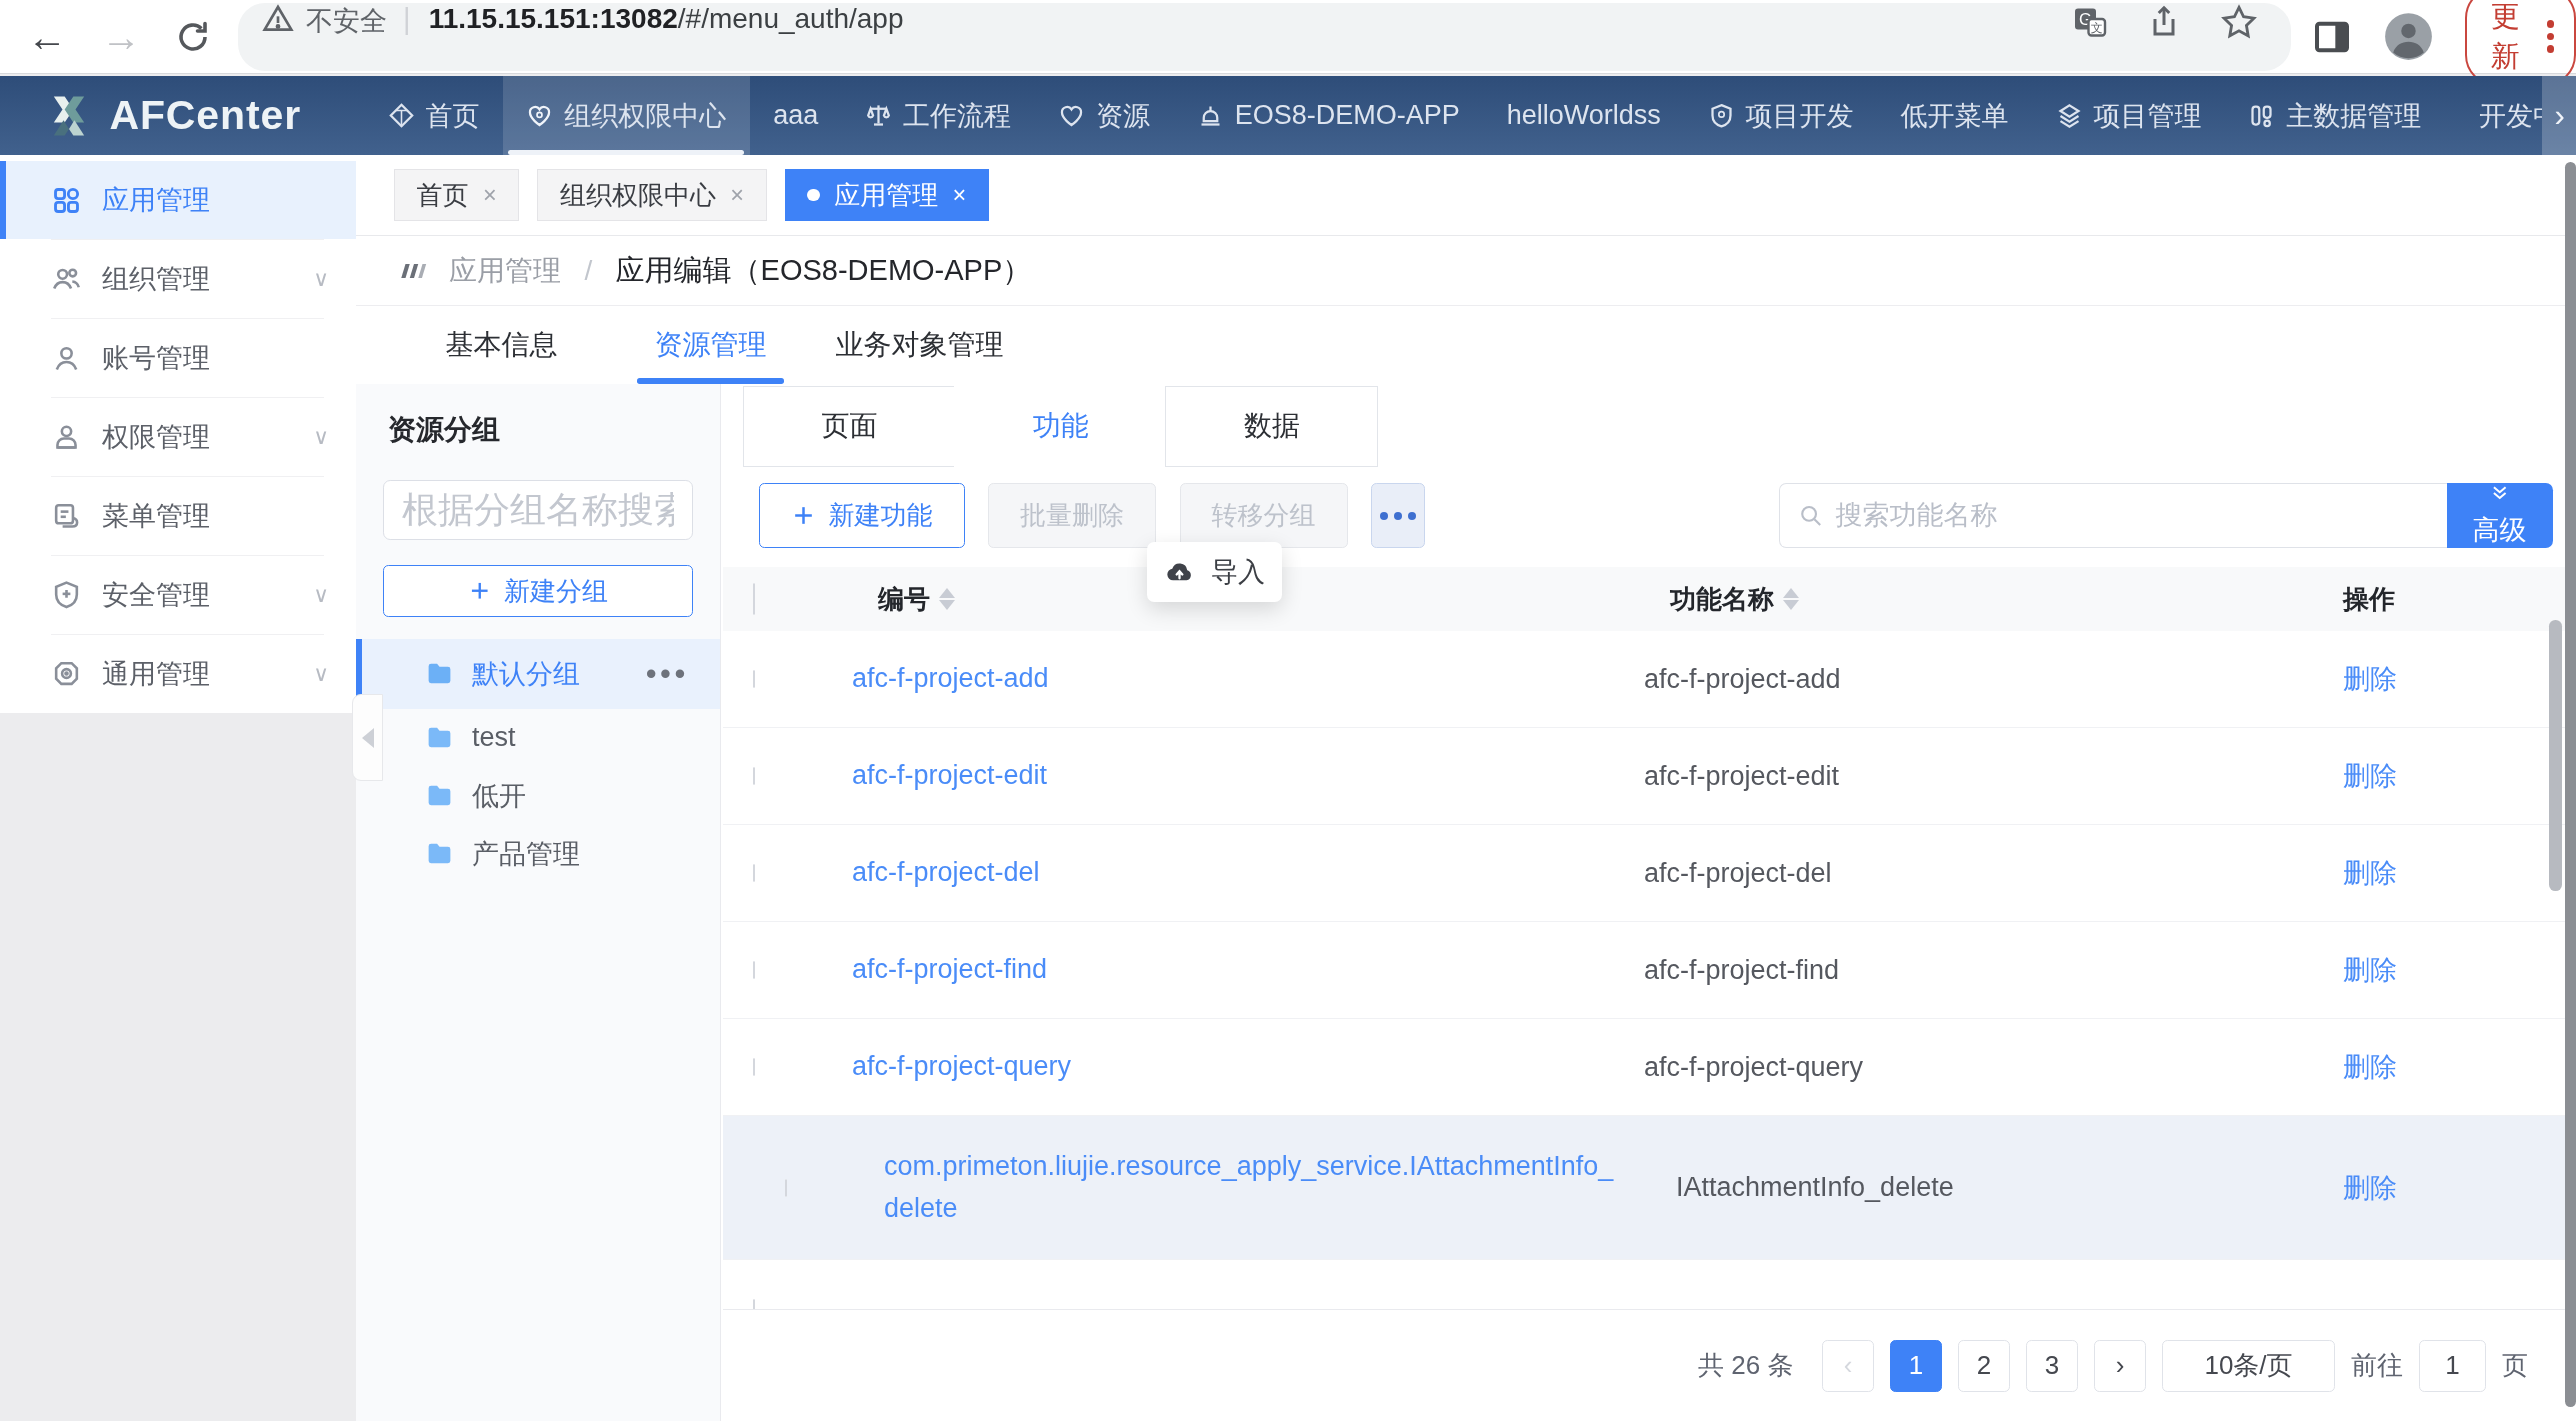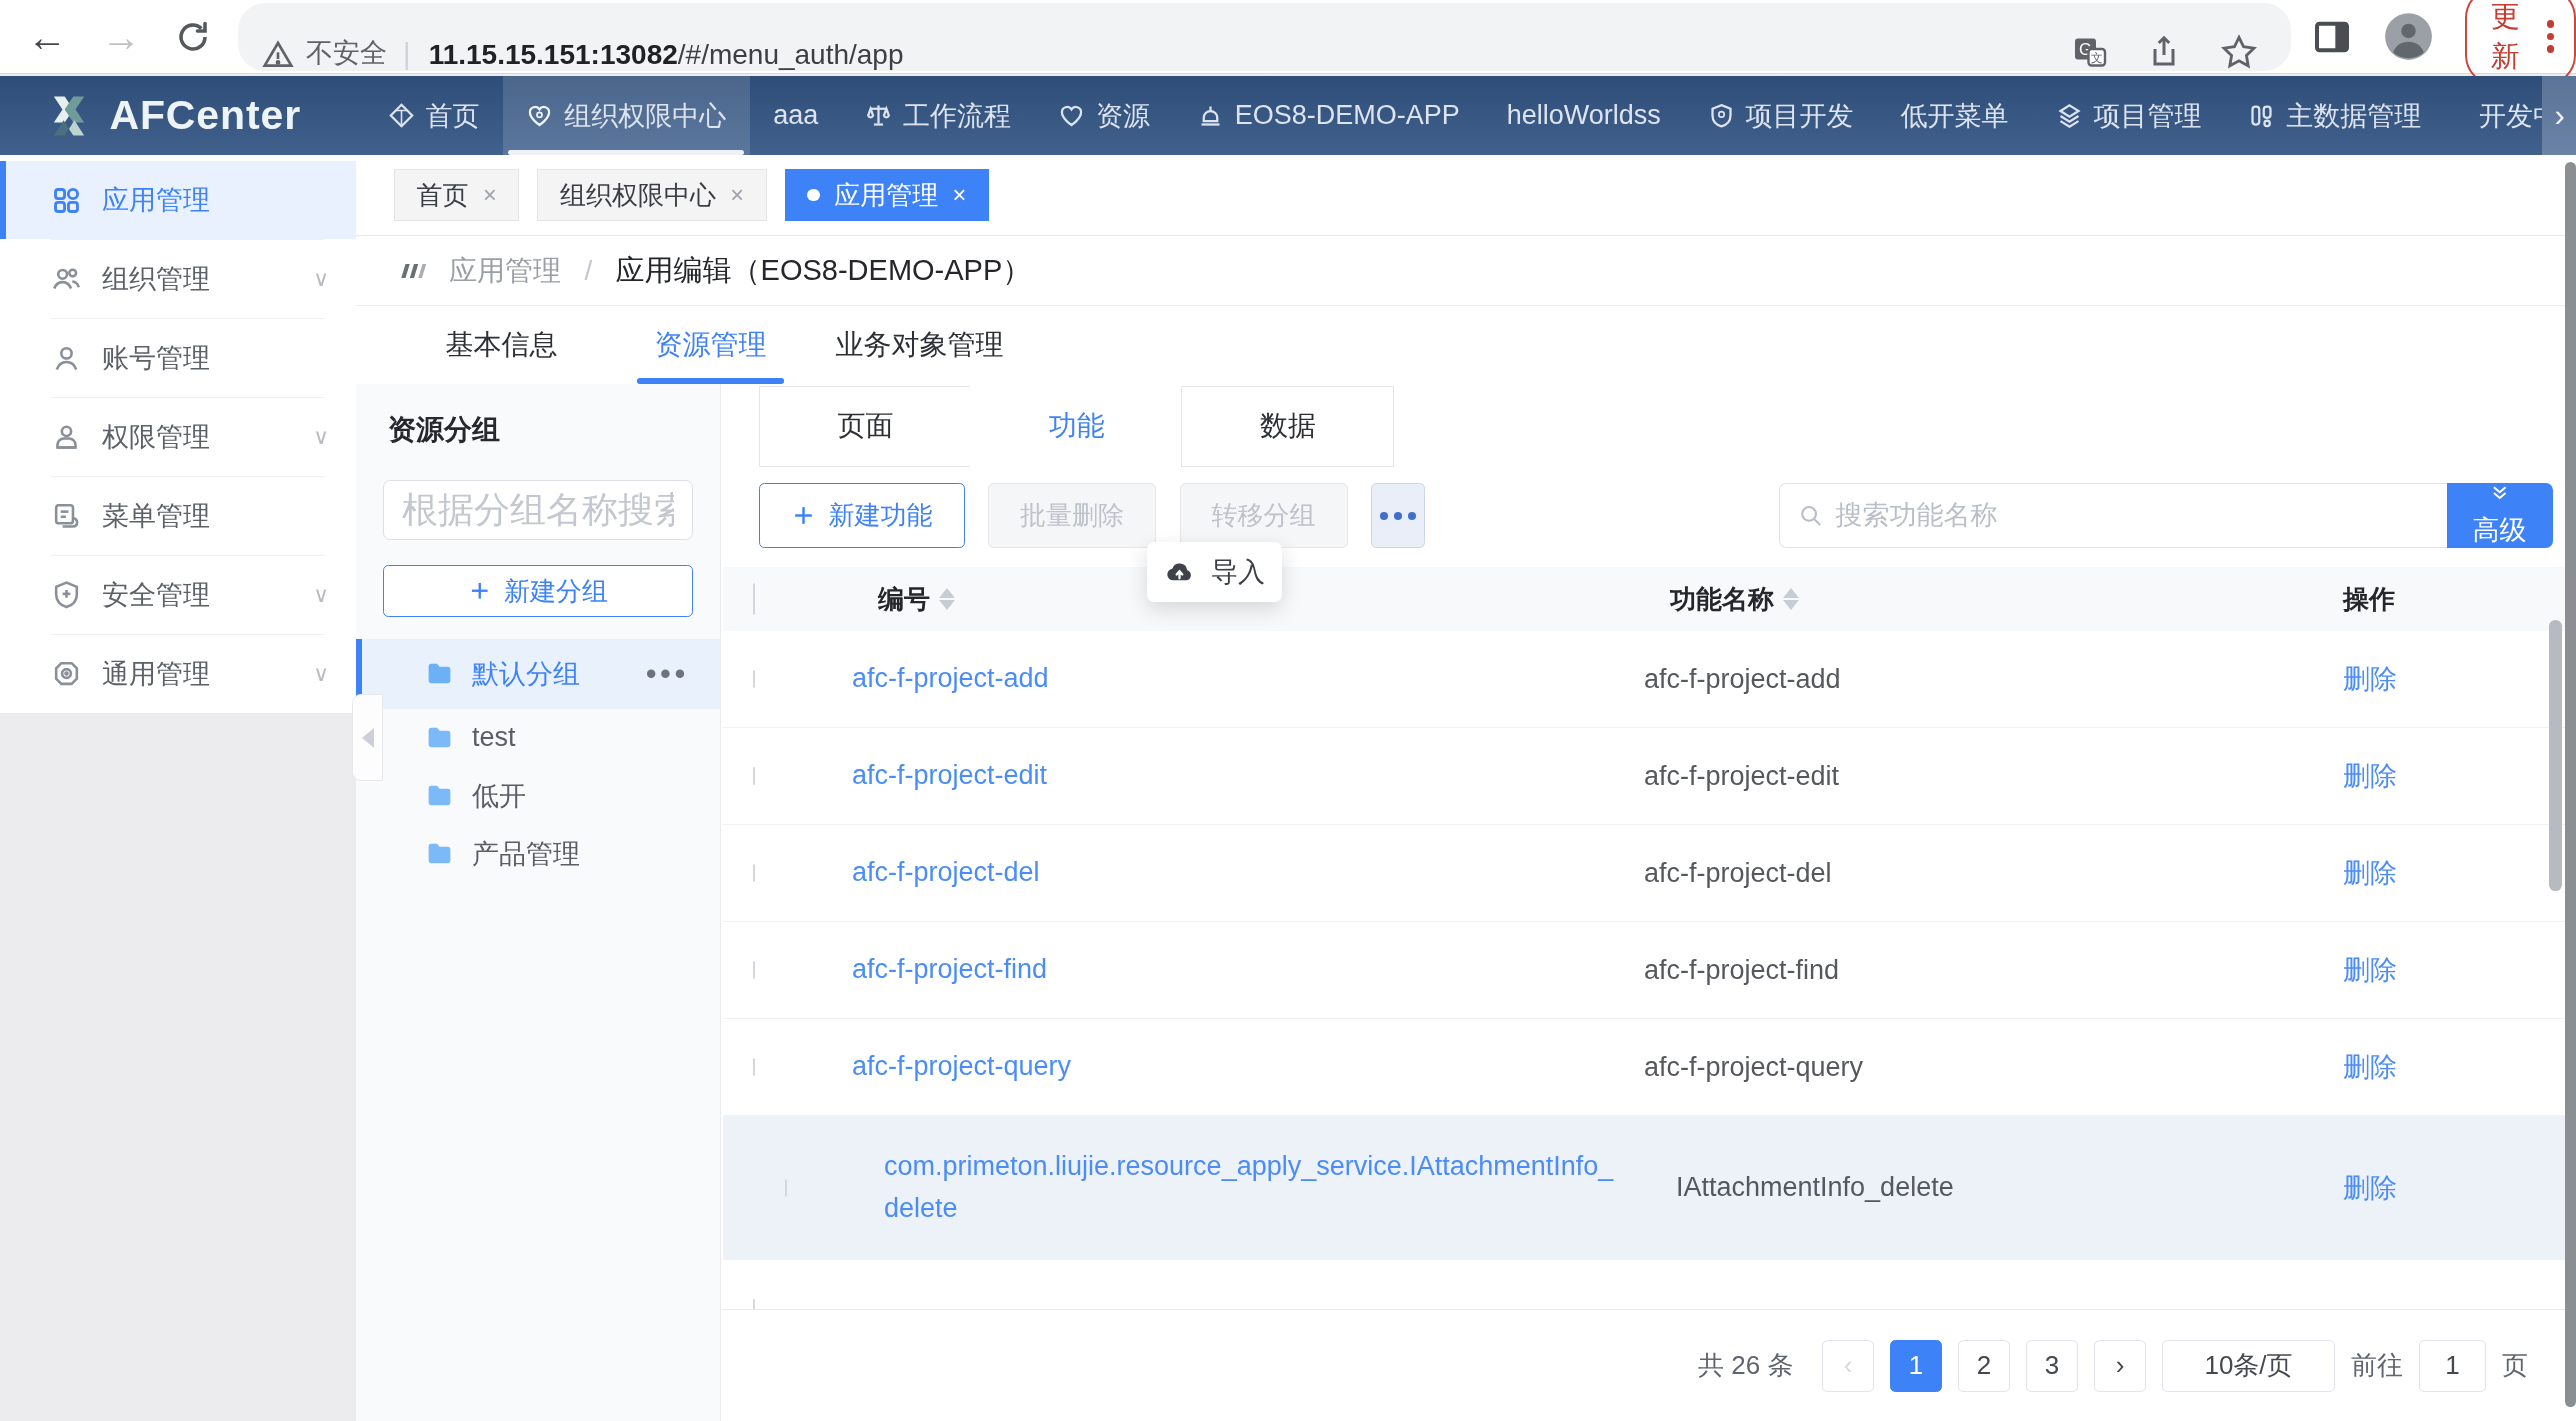--- a/index.html
+++ b/index.html
@@ -5,21 +5,21 @@
   * { margin:0; padding:0; box-sizing:border-box; }
   html,body { width:2576px; height:1421px; }
   body { font-family:"Liberation Sans","DejaVu Sans",sans-serif; background:#ececee; overflow:hidden; }
   .screen { position:relative; width:2576px; height:1421px; background:#ececee; }
 
   
   .chrome { position:absolute; left:0; top:0; width:2576px; height:74px; background:#ffffff; border-bottom:1.8px solid #d8d9dc; display:flex; align-items:center; }
   .nav-btns { display:flex; align-items:center; gap:34px; padding:0 27px 0 27px; }
   .nav-arrow { font-size:40px; color:#45484d; line-height:1; }
   .nav-arrow.disabled { color:#c0c2c6; }
-  .url-pill { position:relative; height:68px; width:2190px; background:#f1f3f4; border-radius:27px; display:flex; align-items:flex-end; padding:0 23.5px; }
+  .url-pill { position:relative; height:68px; width:2190px; background:#f1f3f4; border-radius:27px; display:flex; align-items:flex-start; padding:0 23.5px; }
   .sec-label { color:#5f6368; font-size:27px; margin:0 16px 0 12.6px; }
   .url-sep { color:#d0d2d6; font-size:29px; margin-right:18px; }
   .url-host { color:#202124; font-size:28px; font-weight:bold; }
   .url-path { color:#3c4043; font-size:28px; }
   .pill-right { margin-left:auto; display:flex; align-items:center; gap:38px; padding-right:9px; }
   .chrome-right { display:flex; align-items:center; gap:31px; margin-left:21.6px; }
   .update-pill { display:flex; align-items:center; gap:16px; border:2.7px solid #c9473f; color:#c33d32; border-radius:31px; padding:7.2px 20px 7.2px 23.5px; font-size:29px; }
   .vdots { display:flex; flex-direction:column; gap:5.4px; }
   .vdots i { width:7.2px; height:7.2px; border-radius:50%; background:#c33d32; }
 
@@ -80,21 +80,21 @@
   .group-row.first { height:70px; }
   .group-row.active { background:#e9f1fd; color:#3e82f7; }
   .group-row.active::before { content:""; position:absolute; left:0; top:0; bottom:0; width:6.3px; background:#3e82f7; }
   .group-row .more { margin-left:auto; margin-right:31px; color:#6d727b; font-size:31px; letter-spacing:3.6px; }
   .panel-handle { position:absolute; left:-3.6px; top:310px; width:31px; height:87px; background:#fdfdfd; border:1.8px solid #e7e8eb; border-radius:9px 0 0 9px; display:flex; align-items:center; justify-content:center; color:#c0c3c9; }
   .panel-handle .tri { width:0; height:0; border-top:10.8px solid transparent; border-bottom:10.8px solid transparent; border-right:12.6px solid #cdd0d6; }
 
   .content { position:absolute; left:367px; top:0; width:1853px; height:1037px; background:#ffffff; }
 
   
-  .res-tabs { position:absolute; left:36px; top:1.8px; display:flex; }
+  .res-tabs { position:absolute; left:20px; top:1.8px; display:flex; }
   .rtab { width:213px; height:81px; display:flex; align-items:center; justify-content:center; font-size:28px; color:#2c2f34; background:#ffffff; border:1.8px solid #e2e5ea; }
   .rtab + .rtab { margin-left:-1.8px; }
   .rtab.active { border-color:transparent; color:#3e82f7; background:#ffffff; }
 
   
   .toolbar { position:absolute; left:36px; top:99px; height:65px; display:flex; align-items:center; gap:23.5px; }
   .btn { height:65px; border-radius:5.4px; font-size:26px; display:flex; align-items:center; justify-content:center; gap:12.6px; padding:0 31px; }
   .btn-primary-outline { border:1.8px solid #3e82f7; color:#3e82f7; background:#ffffff; }
   .btn-disabled { border:1.8px solid #e5e7eb; color:#bdc2cb; background:#f5f6f8; }
   .btn-more { width:54px; padding:0; background:#e9eef8; border:1.8px solid #c9d6ee; display:flex; align-items:center; justify-content:center; gap:6.3px; }

